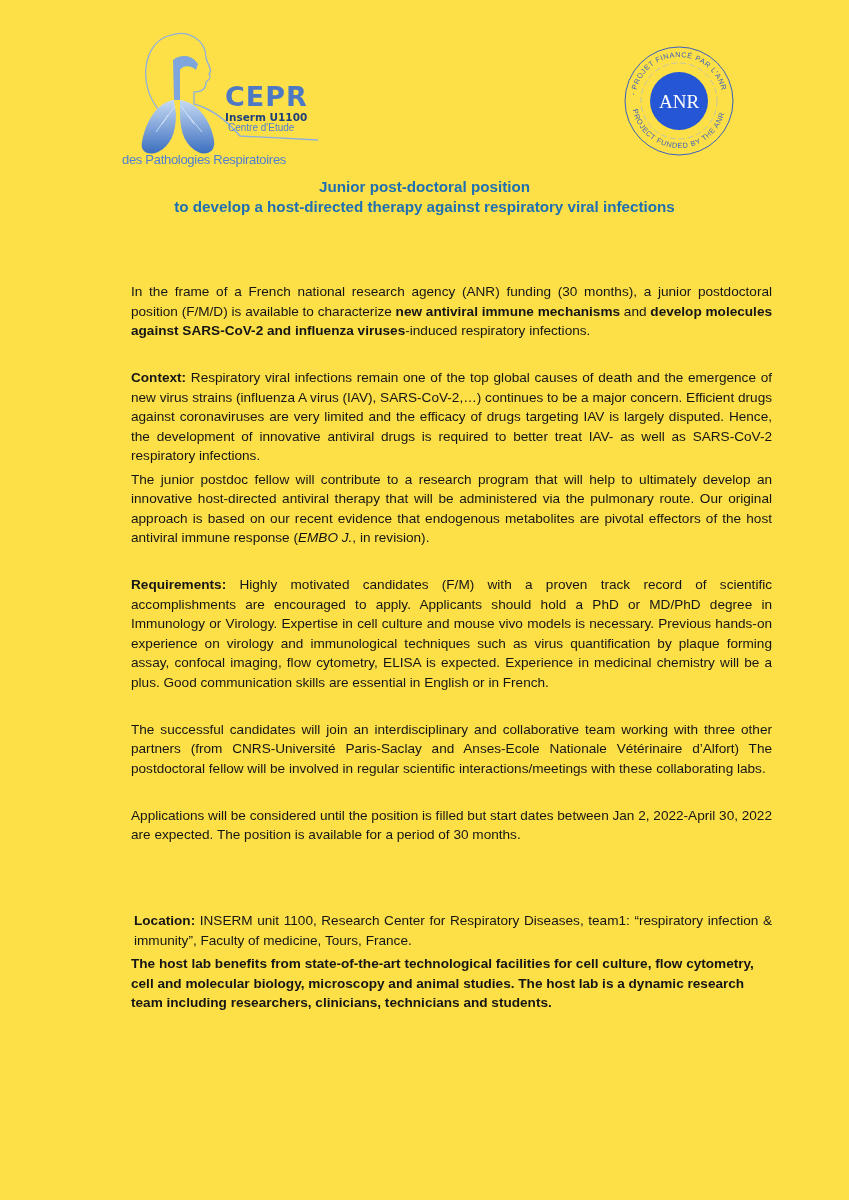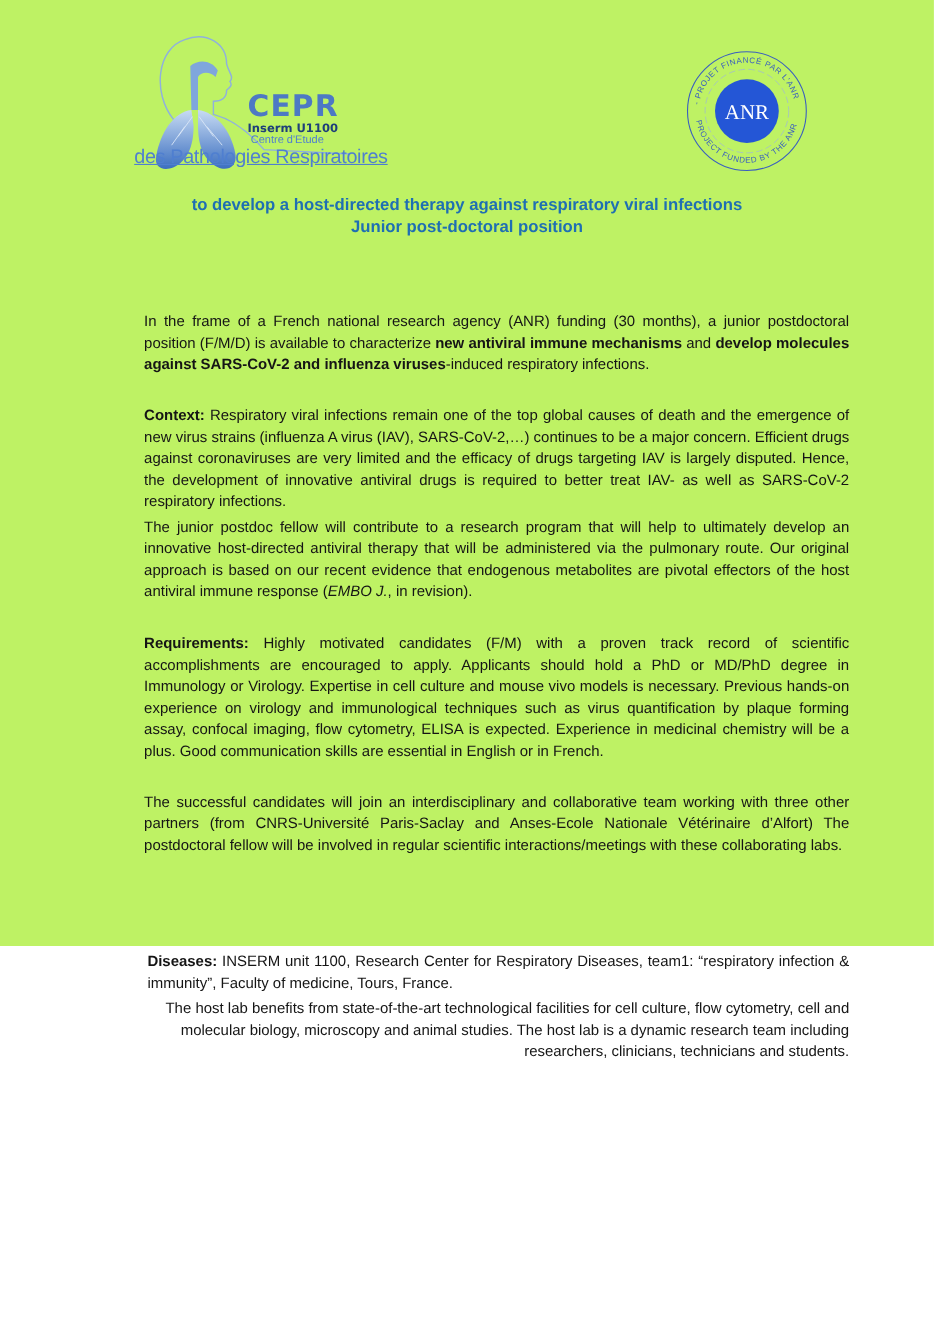--- a/index.html
+++ b/index.html
@@ -1,47 +1,47 @@
 <!DOCTYPE html>
 <html><head>
 <meta charset="utf-8">
 <style>
   html, body { margin: 0; padding: 0; background: #ffffff; }
   body { width: 849px; height: 1200px; position: relative; overflow: hidden;
          font-family: "Liberation Sans", sans-serif; color: #111; }
-  .page { position: absolute; left: 0; top: 0; width: 849px; height: 860px; background: #bef264; }
+  .page { position: absolute; left: 0; top: 0; width: 849px; height: 1200px; background: #fde047; }
 
   
   .cepr-logo { position: absolute; left: 118px; top: 14px; width: 200px; height: 145px; }
   .cepr-text { position: absolute; left: 225px; top: 84px; width: 90px; }
   .cepr-big { font-family: "DejaVu Sans", sans-serif; font-weight: bold; font-size: 27px;
               color: #4d79c4; letter-spacing: 1px; line-height: 26px; }
   .cepr-unit { font-family: "DejaVu Sans", sans-serif; font-weight: bold; font-size: 10.5px;
                color: #1e3f7a; line-height: 12px; margin-top: 1px; }
   .cepr-line1 { position: absolute; left: 228px; top: 121px; font-family: "Liberation Sans", sans-serif;
                 font-size: 10px; color: #4f7fd0; line-height: 14px; white-space: nowrap; }
-  .cepr-line2 { position: absolute; left: 122px; top: 134px; font-family: "Liberation Sans", sans-serif;
-                font-size: 18px; color: #4f7fd0; line-height: 16px; white-space: nowrap; letter-spacing: -0.3px; text-decoration: underline; }
+  .cepr-line2 { position: absolute; left: 122px; top: 152px; font-family: "Liberation Sans", sans-serif;
+                font-size: 13px; color: #4f7fd0; line-height: 16px; white-space: nowrap; letter-spacing: -0.3px; }
 
   .anr-logo { position: absolute; left: 622px; top: 44px; width: 115px; height: 115px; }
 
   
   .title { position: absolute; left: 0; top: 177px; width: 849px; text-align: center;
            color: #1f6fb3; font-weight: bold; font-size: 15.2px; line-height: 19.5px; }
   .title .sub { font-style: italic; }
 
   
   .body-text { position: absolute; left: 127px; top: 278px; width: 649px;
                font-family: "Liberation Sans Narrow", "Liberation Sans", sans-serif;
                font-size: 13.6px; line-height: 19.5px; color: #151515; text-align: justify; }
   .body-text p { margin: 4px; }
   .gap { height: 19.5px; }
   .body-text b { font-weight: bold; }
   .email { color: #2c6fb6; text-decoration: underline; }
-  .body-text .last { text-align: right; }
+  .body-text .last { text-align: left; font-weight: bold; }
   .indent { padding-left: 3px; }
 </style>
 </head>
 <body>
 
 <div class="page">
 
   <div>
     <svg class="cepr-logo" viewBox="0 0 200 145">
       <defs>
@@ -78,39 +78,40 @@
     <text x="57" y="64" text-anchor="middle" font-family="Liberation Serif, serif" font-size="19" fill="#ffffff">ANR</text>
     <text font-family="Liberation Sans, sans-serif" font-size="7.3" fill="#3a5fbf" letter-spacing="0.6">
       <textPath href="#arcTop" startOffset="4%">- PROJET FINANCÉ PAR L'ANR</textPath>
     </text>
     <text font-family="Liberation Sans, sans-serif" font-size="7.3" fill="#3a5fbf" letter-spacing="0.6">
       <textPath href="#arcBot" startOffset="6%">PROJECT FUNDED BY THE ANR</textPath>
     </text>
   </svg>
 
   <div class="title">
+    <div>Junior post-doctoral position</div>
     <div>to develop a host-directed therapy against respiratory viral infections</div>
-    <div>Junior post-doctoral position</div>
   </div>
 
   <div class="body-text">
     <p><span>In the frame of a French national research agency (ANR) funding (30 months), a junior postdoctoral position (F/M/D) is available to characterize </span><b>new antiviral immune mechanisms</b><span> and </span><b>develop molecules against SARS-CoV-2 and influenza viruses</b><span>-induced respiratory infections.</span></p>
     <div class="gap"></div>
 
     <p><b>Context:</b><span> Respiratory viral infections remain one of the top global causes of death and the emergence of new virus strains (influenza A virus (IAV), SARS-CoV-2,…) continues to be a major concern. Efficient drugs against coronaviruses are very limited and the efficacy of drugs targeting IAV is largely disputed. Hence, the development of innovative antiviral drugs is required to better treat IAV- as well as SARS-CoV-2 respiratory infections.</span></p>
     <p><span>The junior postdoc fellow will contribute to a research program that will help to ultimately develop an innovative host-directed antiviral therapy that will be administered via the pulmonary route. Our original approach is based on our recent evidence that endogenous metabolites are pivotal effectors of the host antiviral immune response (</span><i>EMBO J.</i><span>, in revision).</span></p>
     <div class="gap"></div>
 
     <p><b>Requirements:</b><span> Highly motivated candidates (F/M) with a proven track record of scientific accomplishments are encouraged to apply. Applicants should hold a PhD or MD/PhD degree in Immunology or Virology. Expertise in cell culture and mouse vivo models is necessary.  Previous hands-on experience on virology and immunological techniques such as virus quantification by plaque forming assay, confocal imaging, flow cytometry, ELISA is expected. Experience in medicinal chemistry will be a plus. Good communication skills are essential in English or in French.</span></p>
     <div class="gap"></div>
 
     <p>The successful candidates will join an interdisciplinary and collaborative team working with three other partners (from CNRS-Université Paris-Saclay and Anses-Ecole Nationale Vétérinaire d’Alfort) The postdoctoral fellow will be involved in regular scientific interactions/meetings with these collaborating labs.</p>
     <div class="gap"></div>
 
+    <p>Applications will be considered until the position is filled but start dates between Jan 2, 2022-April 30, 2022 are expected. The position is available for a period of 30 months.</p>
     <div class="gap"></div>
 
     <div class="gap"></div>
     <div class="gap"></div>
 
-    <p class="indent"><b>Diseases:</b><span> INSERM unit 1100, Research Center for Respiratory Diseases, team1: “respiratory infection &amp; immunity”, Faculty of medicine, Tours, France.</span></p>
+    <p class="indent"><b>Location:</b><span> INSERM unit 1100, Research Center for Respiratory Diseases, team1: “respiratory infection &amp; immunity”, Faculty of medicine, Tours, France.</span></p>
     <p class="last">The host lab benefits from state-of-the-art technological facilities for cell culture, flow cytometry, cell and molecular biology, microscopy and animal studies. The host lab is a dynamic research team including researchers, clinicians, technicians and students.</p>
   </div>
 </div>
 
 </body></html>

